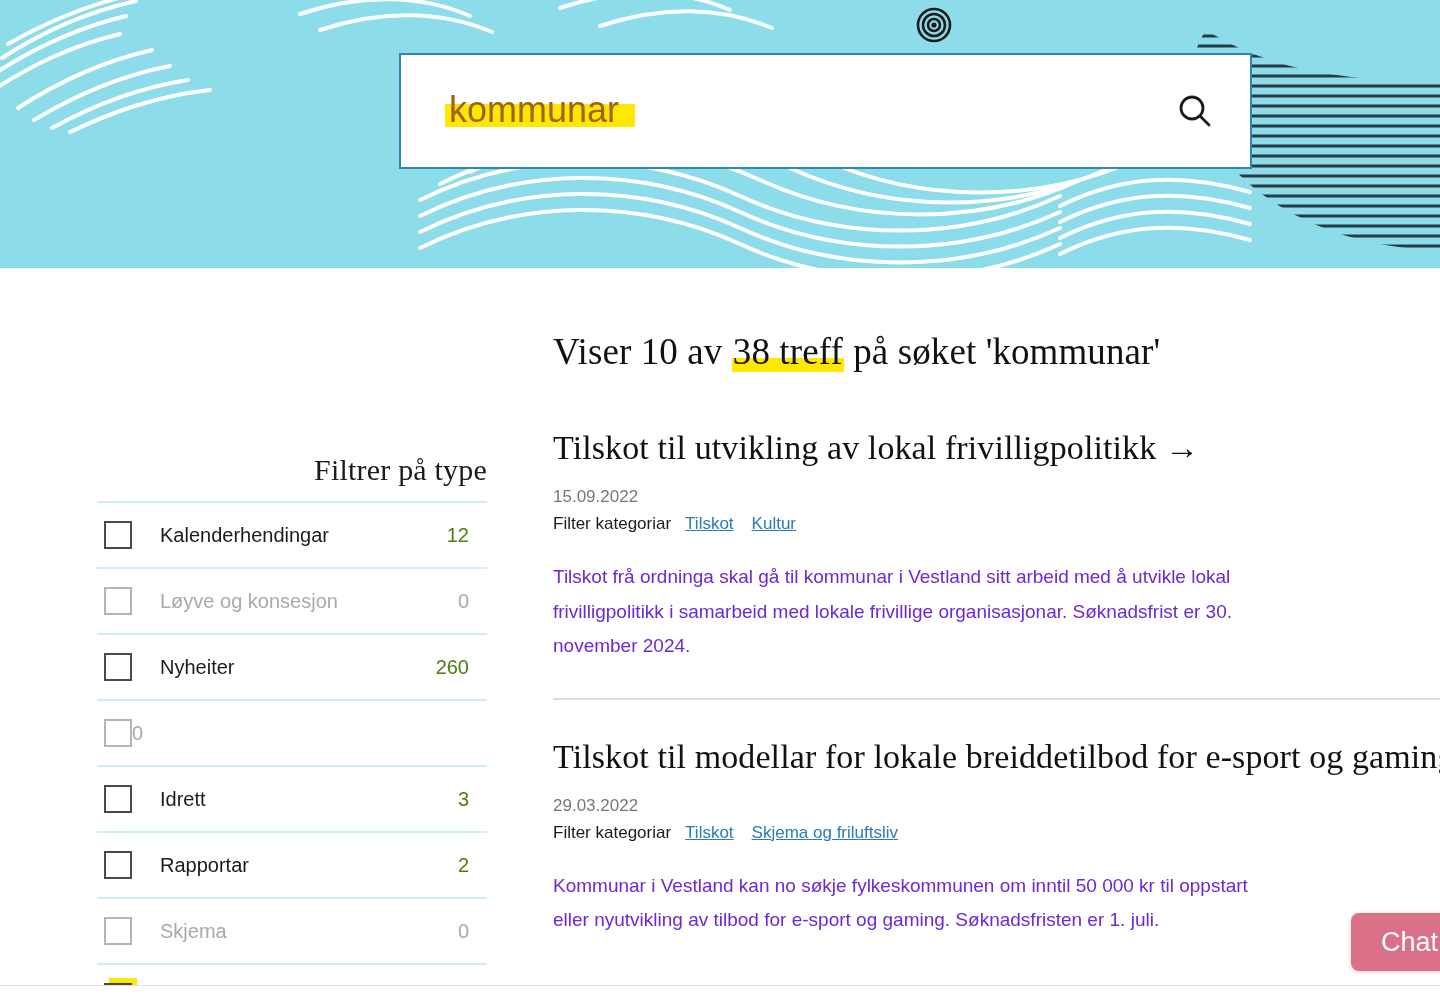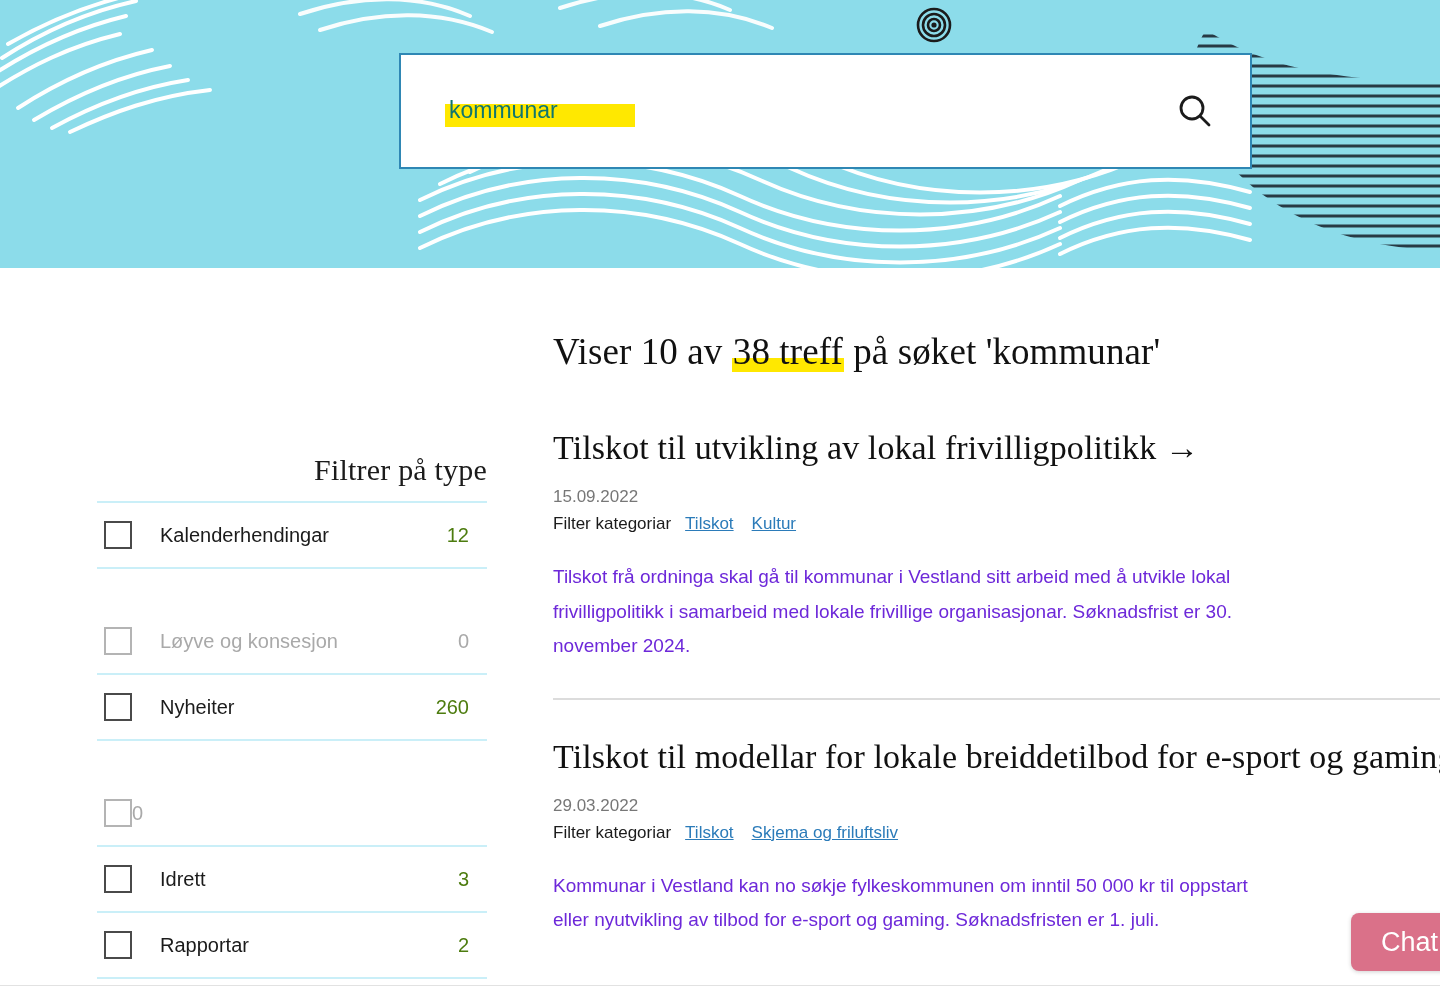--- a/index.html
+++ b/index.html
@@ -47,22 +47,22 @@
   }
   .search-hl {
     position: absolute;
     left: 44px; top: 49px;
     width: 190px; height: 23px;
     background: #ffe800;
     z-index: 1;
   }
   .search-value {
     position: relative; z-index: 2;
-    font-size: 23px;
-    color: #0f766e;
+    font-size: 36px;
+    color: #a16207;
     font-family: "Liberation Sans", sans-serif;
     letter-spacing: 0px;
     line-height: 1;
     padding-bottom: 2px;
   }
   .search-btn {
     width: 110px; height: 100%;
     display: flex; align-items: center; justify-content: center;
     background: transparent; border: 0; cursor: pointer;
   }
@@ -88,21 +88,21 @@
     text-align: right;
   }
   .filter-list { border-top: 2px solid #caeff8; }
   .filter-row {
     display: flex; align-items: center;
     height: 66px;
     border-bottom: 2px solid #caeff8;
     cursor: pointer;
     position: relative;
   }
-  .filter-row.disabled { cursor: default; margin-top: 40px; }
+  .filter-row.disabled { cursor: default; }
   .cb {
     position: relative;
     width: 28px; height: 28px;
     flex: 0 0 28px;
     margin-left: 7px;
   }
   .cb-box {
     position: absolute; left: 0; top: 0;
     width: 28px; height: 28px;
     border: 2px solid #4a4a4a;

